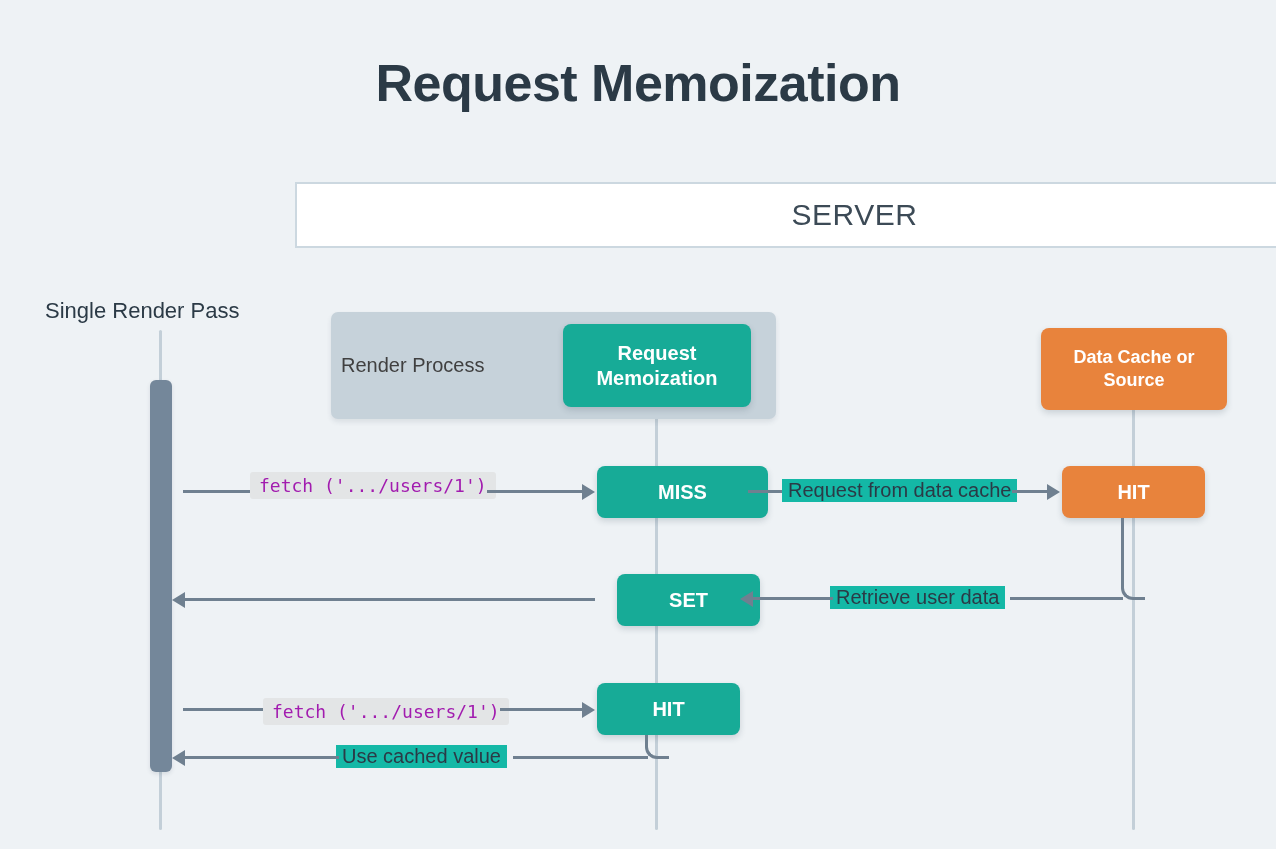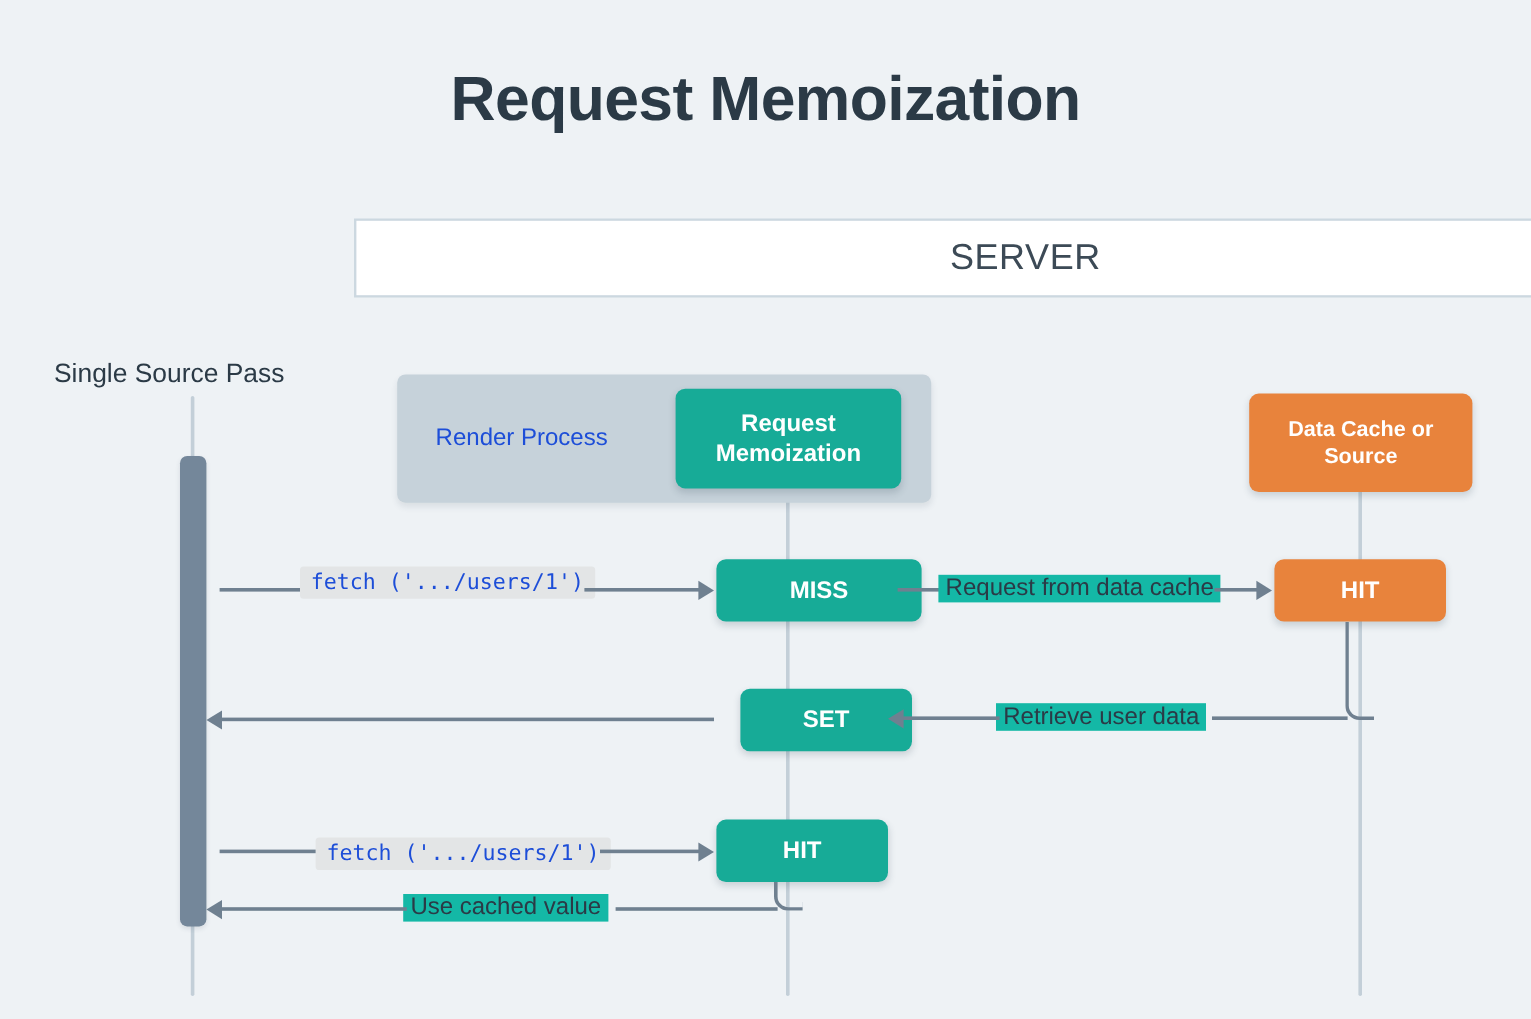--- a/index.html
+++ b/index.html
@@ -91,24 +91,24 @@
     left: 331px;
     top: 312px;
     width: 445px;
     height: 107px;
     background: #c6d2da;
     border-radius: 7px;
     box-shadow: 0 3px 5px rgba(40,60,80,0.10);
   }
   #render-process-label {
     position: absolute;
-    left: 32px;
+    left: 10px;
     top: 42px;
     font-size: 20px;
-    color: #1d4ed8;
+    color: #404040;
   }
   
   .node {
     position: absolute;
     border-radius: 8px;
     display: flex;
     align-items: center;
     justify-content: center;
     text-align: center;
     color: #ffffff;
@@ -161,21 +161,21 @@
     font-size: 20px;
     color: #2b3a46;
     white-space: nowrap;
     background: #14b8a6;
     padding: 0 6px;
   }
   .code-chip {
     position: absolute;
     font-family: "DejaVu Sans Mono", monospace;
     font-size: 18px;
-    color: #1d4ed8;
+    color: #a21caf;
     background: #e3e5e6;
     padding: 3px 9px;
     border-radius: 3px;
     white-space: nowrap;
   }
 </style>
 </head>
 <body>
 
 <div id="stage">
@@ -183,21 +183,21 @@
   <div id="diagram-title">Request Memoization</div>
 
   <div id="server-box">
     <div id="server-label">SERVER</div>
   </div>
 
   <div class="lifeline" id="lifeline-render"></div>
   <div class="lifeline" id="lifeline-memo"></div>
   <div class="lifeline" id="lifeline-cache"></div>
 
-  <div id="single-render-pass-label">Single Source Pass</div>
+  <div id="single-render-pass-label">Single Render Pass</div>
   <div id="activation-bar"></div>
 
   <div id="render-process-box">
     <div id="render-process-label">Render Process</div>
   </div>
 
   <div class="node teal" id="node-request-memoization">Request Memoization</div>
 
   <div class="node orange" id="node-data-cache">Data Cache or Source</div>
 

